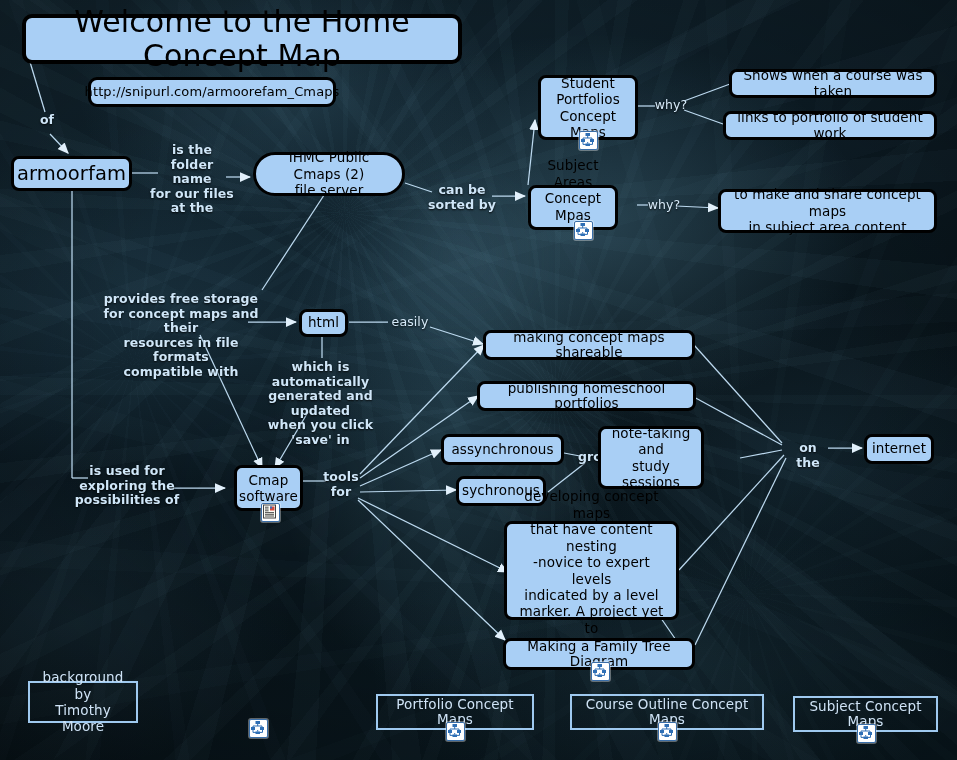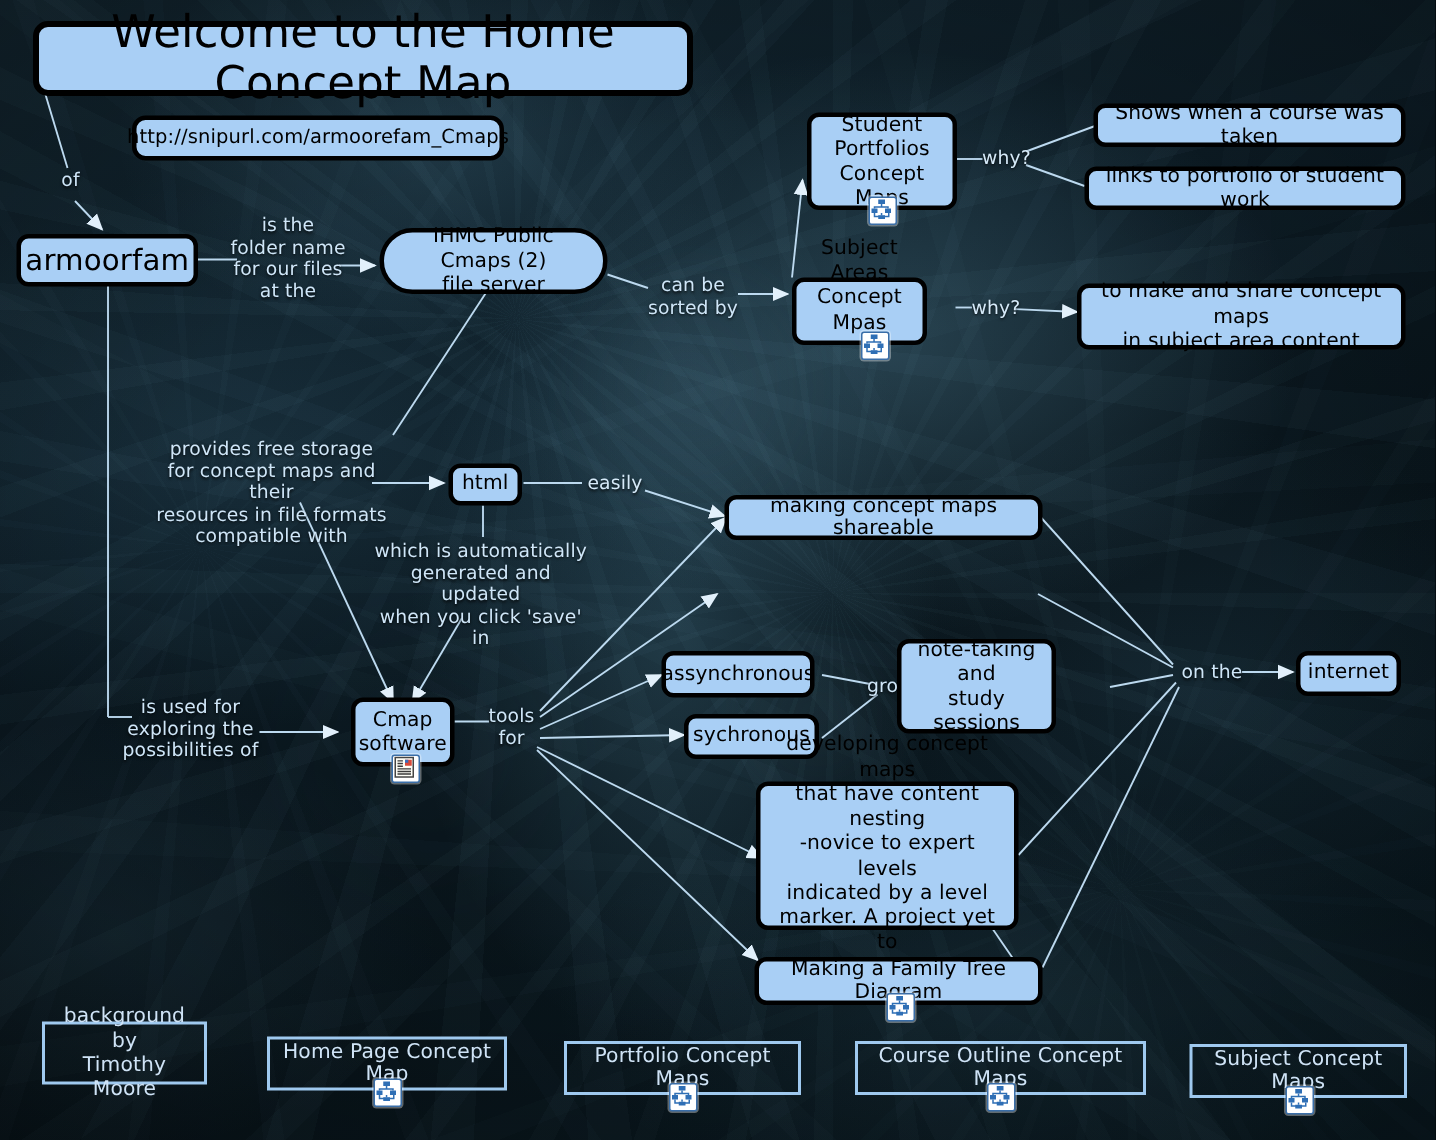--- a/index.html
+++ b/index.html
@@ -77,21 +77,21 @@
     color:#cfe3f6;
     border-radius:0;
     font-size:13.5px;
   }
 
   
   .lbl{
     position:absolute;z-index:5;
     color:#cfe6f8;
     font-size:12.5px;
-    font-weight:normal;
+    font-weight:bold;
     line-height:1.16;
     text-align:center;
     white-space:pre-line;
     text-shadow:0 1px 2px rgba(0,0,0,.85);
     letter-spacing:.1px;
   }
   .lbl.plain{font-weight:normal;color:#d6eaf9;}
 
   
   .ricon{
@@ -266,22 +266,25 @@
   </div>
 
   <div class="node" style="left:299px;top:309px;width:49px;height:28px;">
     <span>html</span>
   </div>
 
   <div class="node" style="left:483px;top:330px;width:212px;height:30px;">
     <span>making concept maps shareable</span>
   </div>
 
-
-  <div class="node" style="left:441px;top:434px;width:102px;height:31px;">
+  <div class="node" style="left:477px;top:381px;width:219px;height:30px;">
+    <span>publishing homeschool portfolios</span>
+  </div>
+
+  <div class="node" style="left:441px;top:434px;width:123px;height:31px;">
     <span>assynchronous</span>
   </div>
 
   <div class="node" style="left:456px;top:476px;width:90px;height:30px;">
     <span>sychronous</span>
   </div>
 
   <div class="node multi" style="left:598px;top:426px;width:106px;height:63px;">
     <span style="white-space:pre-line;">note-taking
 and
@@ -327,23 +330,20 @@
         <rect x="5.5" y="11.5" width="4.5" height="2.5" fill="#2f6fb5"></rect>
         <path d="M7.7,4 V6 M3,7 V6 H12 V7 M7.7,10 V11.5 M3,10 V12.4 H12.5 V10" stroke="#2f6fb5" stroke-width="1" fill="none"></path>
       </svg>
   </div>
 
   <div class="node ghost multi" style="left:28px;top:681px;width:110px;height:42px;">
     <span style="white-space:pre-line;">background by
 Timothy Moore</span>
   </div>
 
-  <div class="node ghost" style="left:178px;top:691px;width:160px;height:36px;">
-    <span>Home Page Concept Map</span>
-  </div>
   <div class="ricon" style="left:249px;top:719px;">
     <svg viewBox="0 0 15 15">
         <rect x="5.5" y="1" width="4.5" height="3" fill="#2f6fb5"></rect>
         <rect x="1" y="7" width="4" height="3" fill="#2f6fb5"></rect>
         <rect x="10" y="7" width="4" height="3" fill="#2f6fb5"></rect>
         <rect x="5.5" y="11.5" width="4.5" height="2.5" fill="#2f6fb5"></rect>
         <path d="M7.7,4 V6 M3,7 V6 H12 V7 M7.7,10 V11.5 M3,10 V12.4 H12.5 V10" stroke="#2f6fb5" stroke-width="1" fill="none"></path>
       </svg>
   </div>
 

